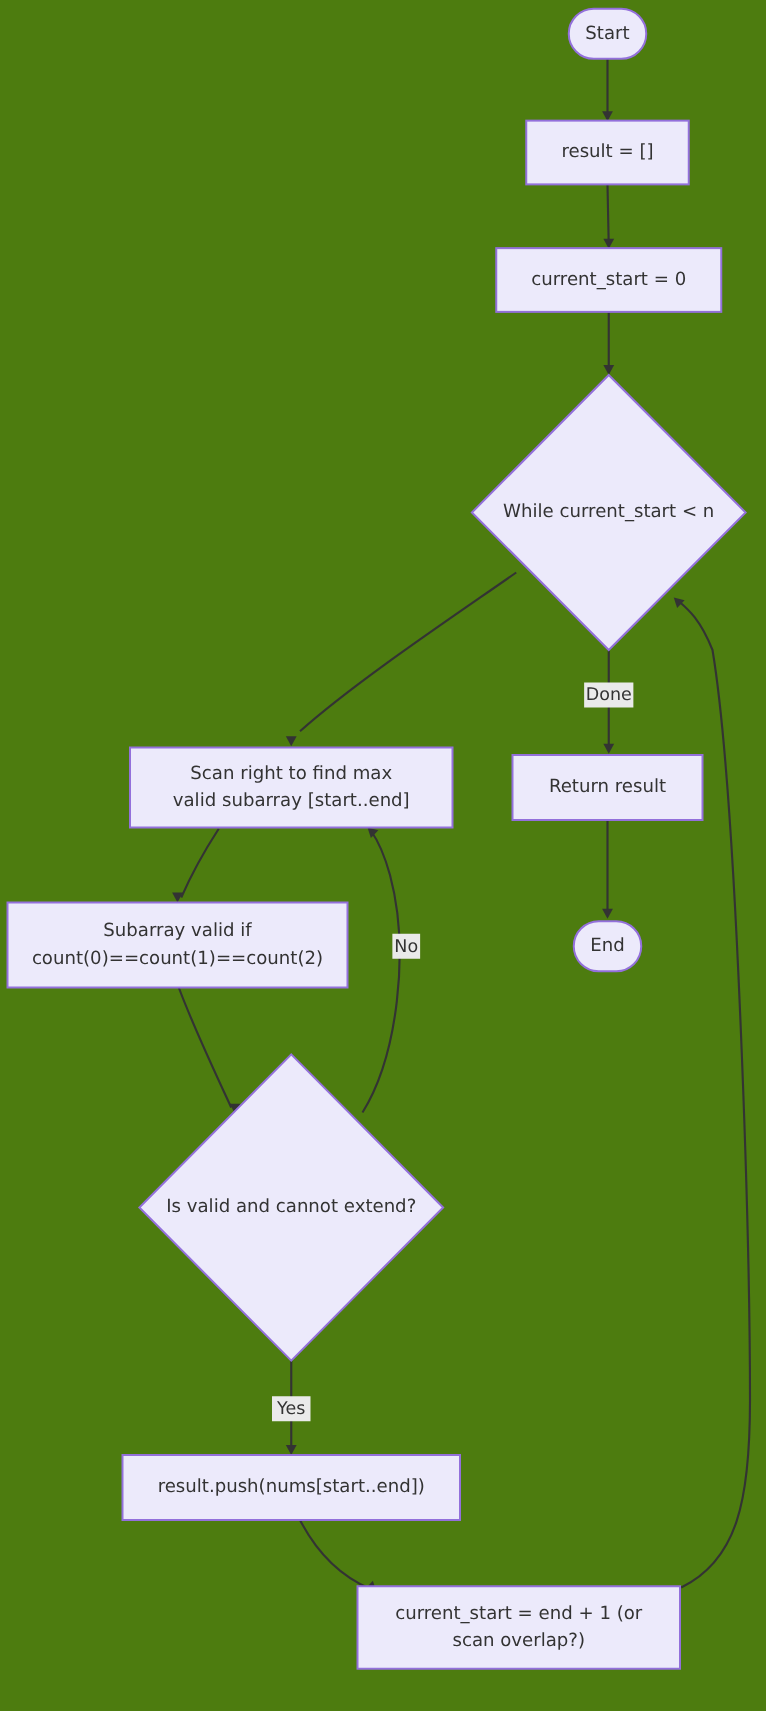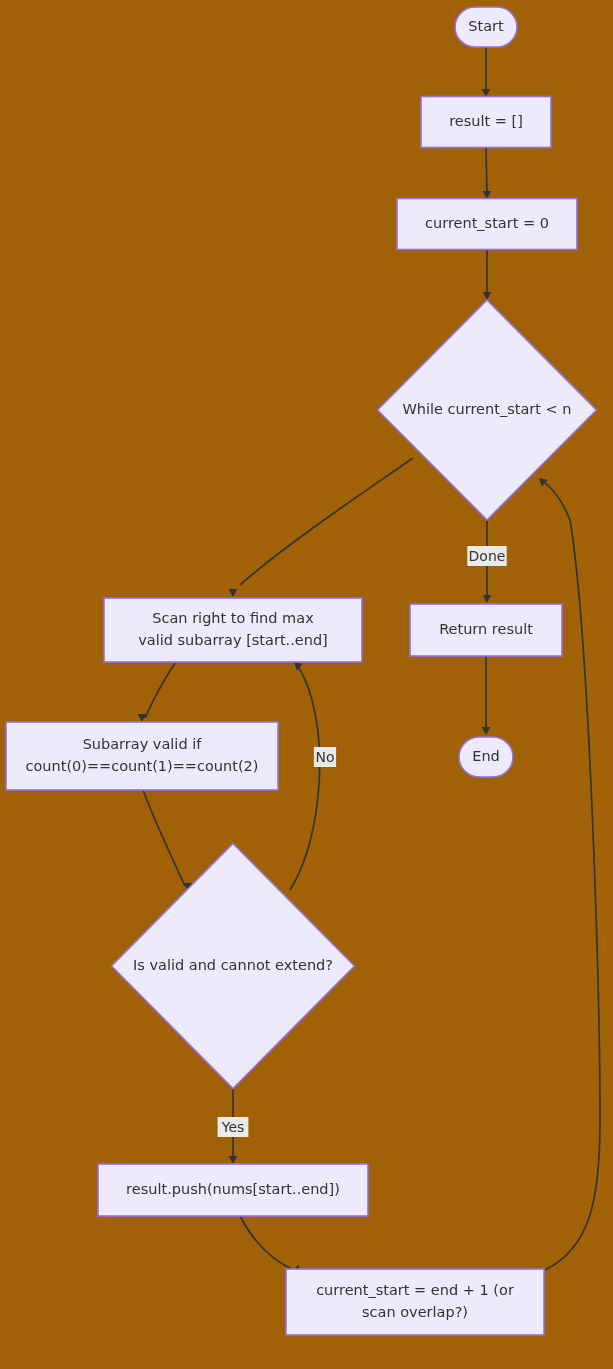--- a/index.html
+++ b/index.html
@@ -5,21 +5,21 @@
 <style>
   html, body {
     margin: 0;
     padding: 0;
     background: #000000;
   }
   #canvas {
     position: relative;
     width: 613px;
     height: 1369px;
-    background: #a16207;
+    background: #4d7c0f;
     overflow: hidden;
     font-family: "DejaVu Sans", sans-serif;
   }
   svg.layer {
     position: absolute;
     left: 0;
     top: 0;
     width: 613px;
     height: 1369px;
   }

